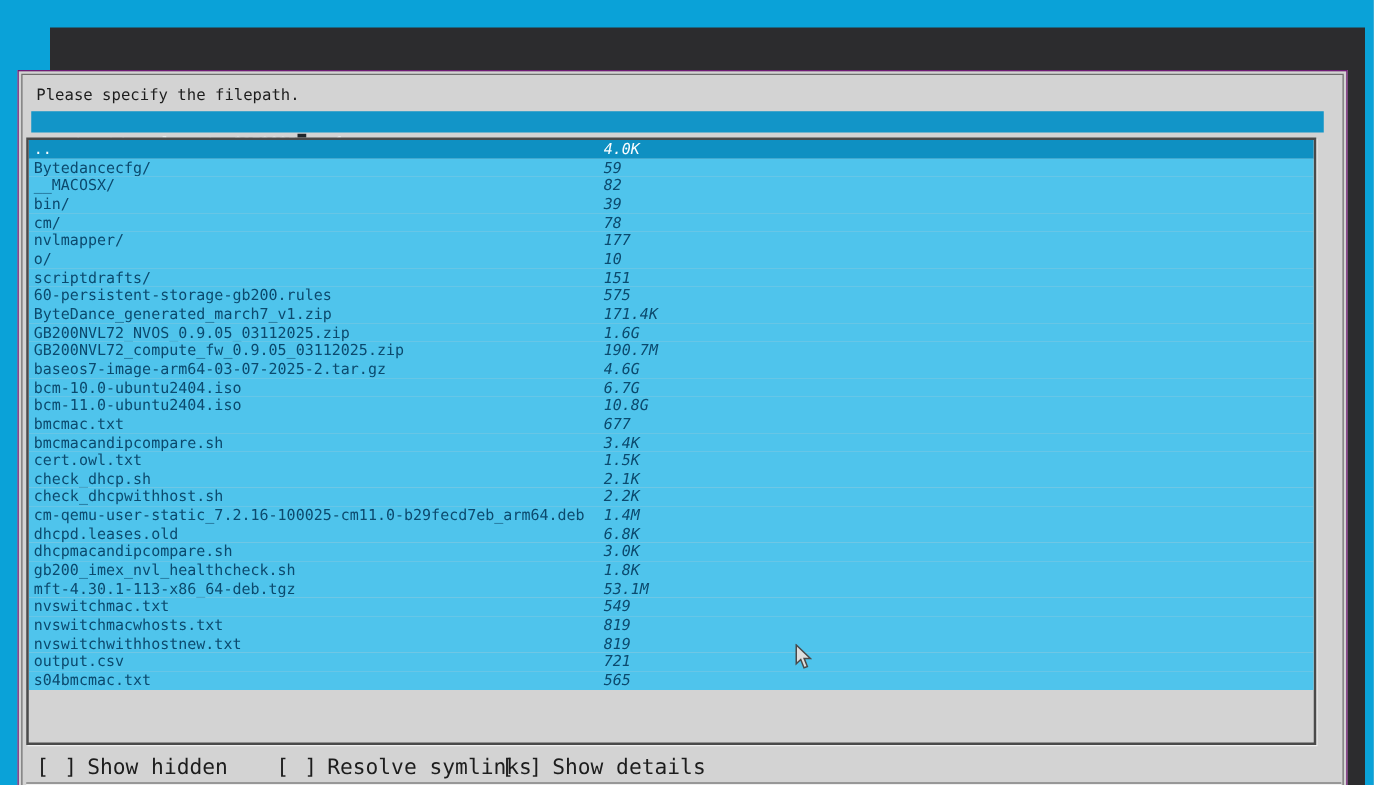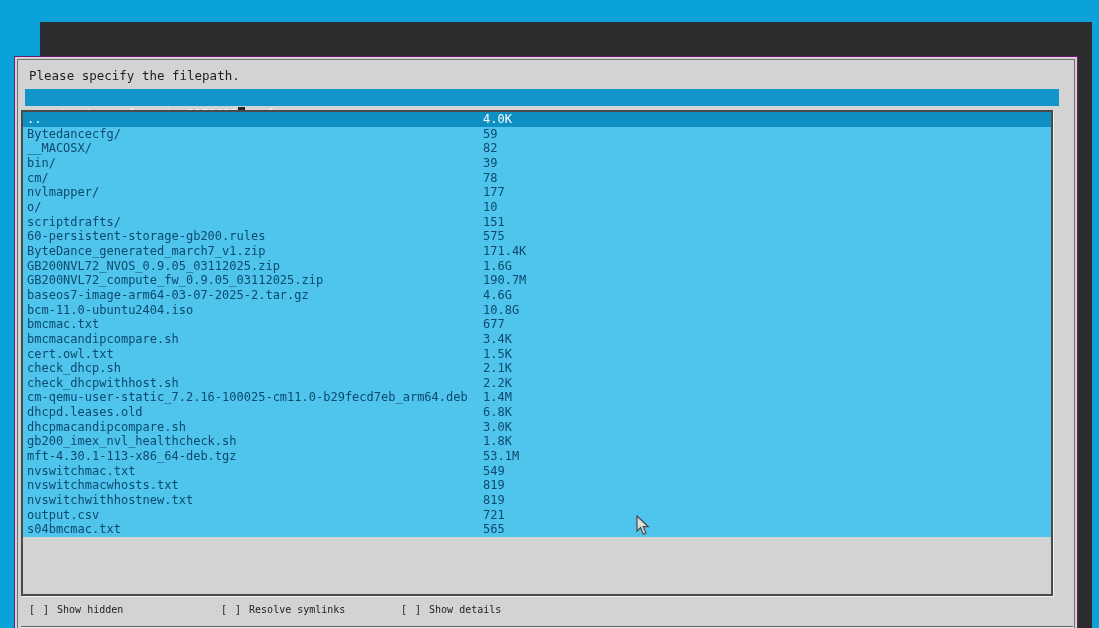--- a/index.html
+++ b/index.html
@@ -40,25 +40,25 @@
     overflow:hidden;
   }
   .file-row {
     position:relative;
     height:14.66px; line-height:14.66px;
     background:#4fc4ec; color:#0c4a6e;
     font-size:12px; white-space:pre;
     padding-left:4px;
   }
   .file-row.selected { background:#0e90c2; color:#fafdfe; }
-  .file-size { position:absolute; left:460px; top:0; }
+  .file-size { position:absolute; left:460px; top:0;font-style:italic; }
   .options-row { position:absolute; left:0; top:547px; width:100%; height:16px; }
   .option {
     position:absolute; top:0;
-    font-size:10px; color:#1d1d1d; white-space:pre;
+    font-size:17px; color:#1d1d1d; white-space:pre;
   }
   .option .glyph { letter-spacing:1px; }
   .option .opt-label { margin-left:7px; }
   .divider {
     position:absolute; left:6px; top:569px; width:1052px; height:2px;
     border-top:1px solid #5e5e5e; border-bottom:1px solid #f0f0f0;
   }
   .buttons-row { position:absolute; left:0; top:576px; width:100%; height:17px; }
   .tui-button {
     position:absolute; top:0; height:17px;
@@ -93,20 +93,21 @@
       <div class="file-row"><span>bin/</span><span class="file-size">39</span></div>
       <div class="file-row"><span>cm/</span><span class="file-size">78</span></div>
       <div class="file-row"><span>nvlmapper/</span><span class="file-size">177</span></div>
       <div class="file-row"><span>o/</span><span class="file-size">10</span></div>
       <div class="file-row"><span>scriptdrafts/</span><span class="file-size">151</span></div>
       <div class="file-row"><span>60-persistent-storage-gb200.rules</span><span class="file-size">575</span></div>
       <div class="file-row"><span>ByteDance_generated_march7_v1.zip</span><span class="file-size">171.4K</span></div>
       <div class="file-row"><span>GB200NVL72_NVOS_0.9.05_03112025.zip</span><span class="file-size">1.6G</span></div>
       <div class="file-row"><span>GB200NVL72_compute_fw_0.9.05_03112025.zip</span><span class="file-size">190.7M</span></div>
       <div class="file-row"><span>baseos7-image-arm64-03-07-2025-2.tar.gz</span><span class="file-size">4.6G</span></div>
+      <div class="file-row"><span>bcm-10.0-ubuntu2404.iso</span><span class="file-size">6.7G</span></div>
       <div class="file-row"><span>bcm-11.0-ubuntu2404.iso</span><span class="file-size">10.8G</span></div>
       <div class="file-row"><span>bmcmac.txt</span><span class="file-size">677</span></div>
       <div class="file-row"><span>bmcmacandipcompare.sh</span><span class="file-size">3.4K</span></div>
       <div class="file-row"><span>cert.owl.txt</span><span class="file-size">1.5K</span></div>
       <div class="file-row"><span>check_dhcp.sh</span><span class="file-size">2.1K</span></div>
       <div class="file-row"><span>check_dhcpwithhost.sh</span><span class="file-size">2.2K</span></div>
       <div class="file-row"><span>cm-qemu-user-static_7.2.16-100025-cm11.0-b29fecd7eb_arm64.deb</span><span class="file-size">1.4M</span></div>
       <div class="file-row"><span>dhcpd.leases.old</span><span class="file-size">6.8K</span></div>
       <div class="file-row"><span>dhcpmacandipcompare.sh</span><span class="file-size">3.0K</span></div>
       <div class="file-row"><span>gb200_imex_nvl_healthcheck.sh</span><span class="file-size">1.8K</span></div>

